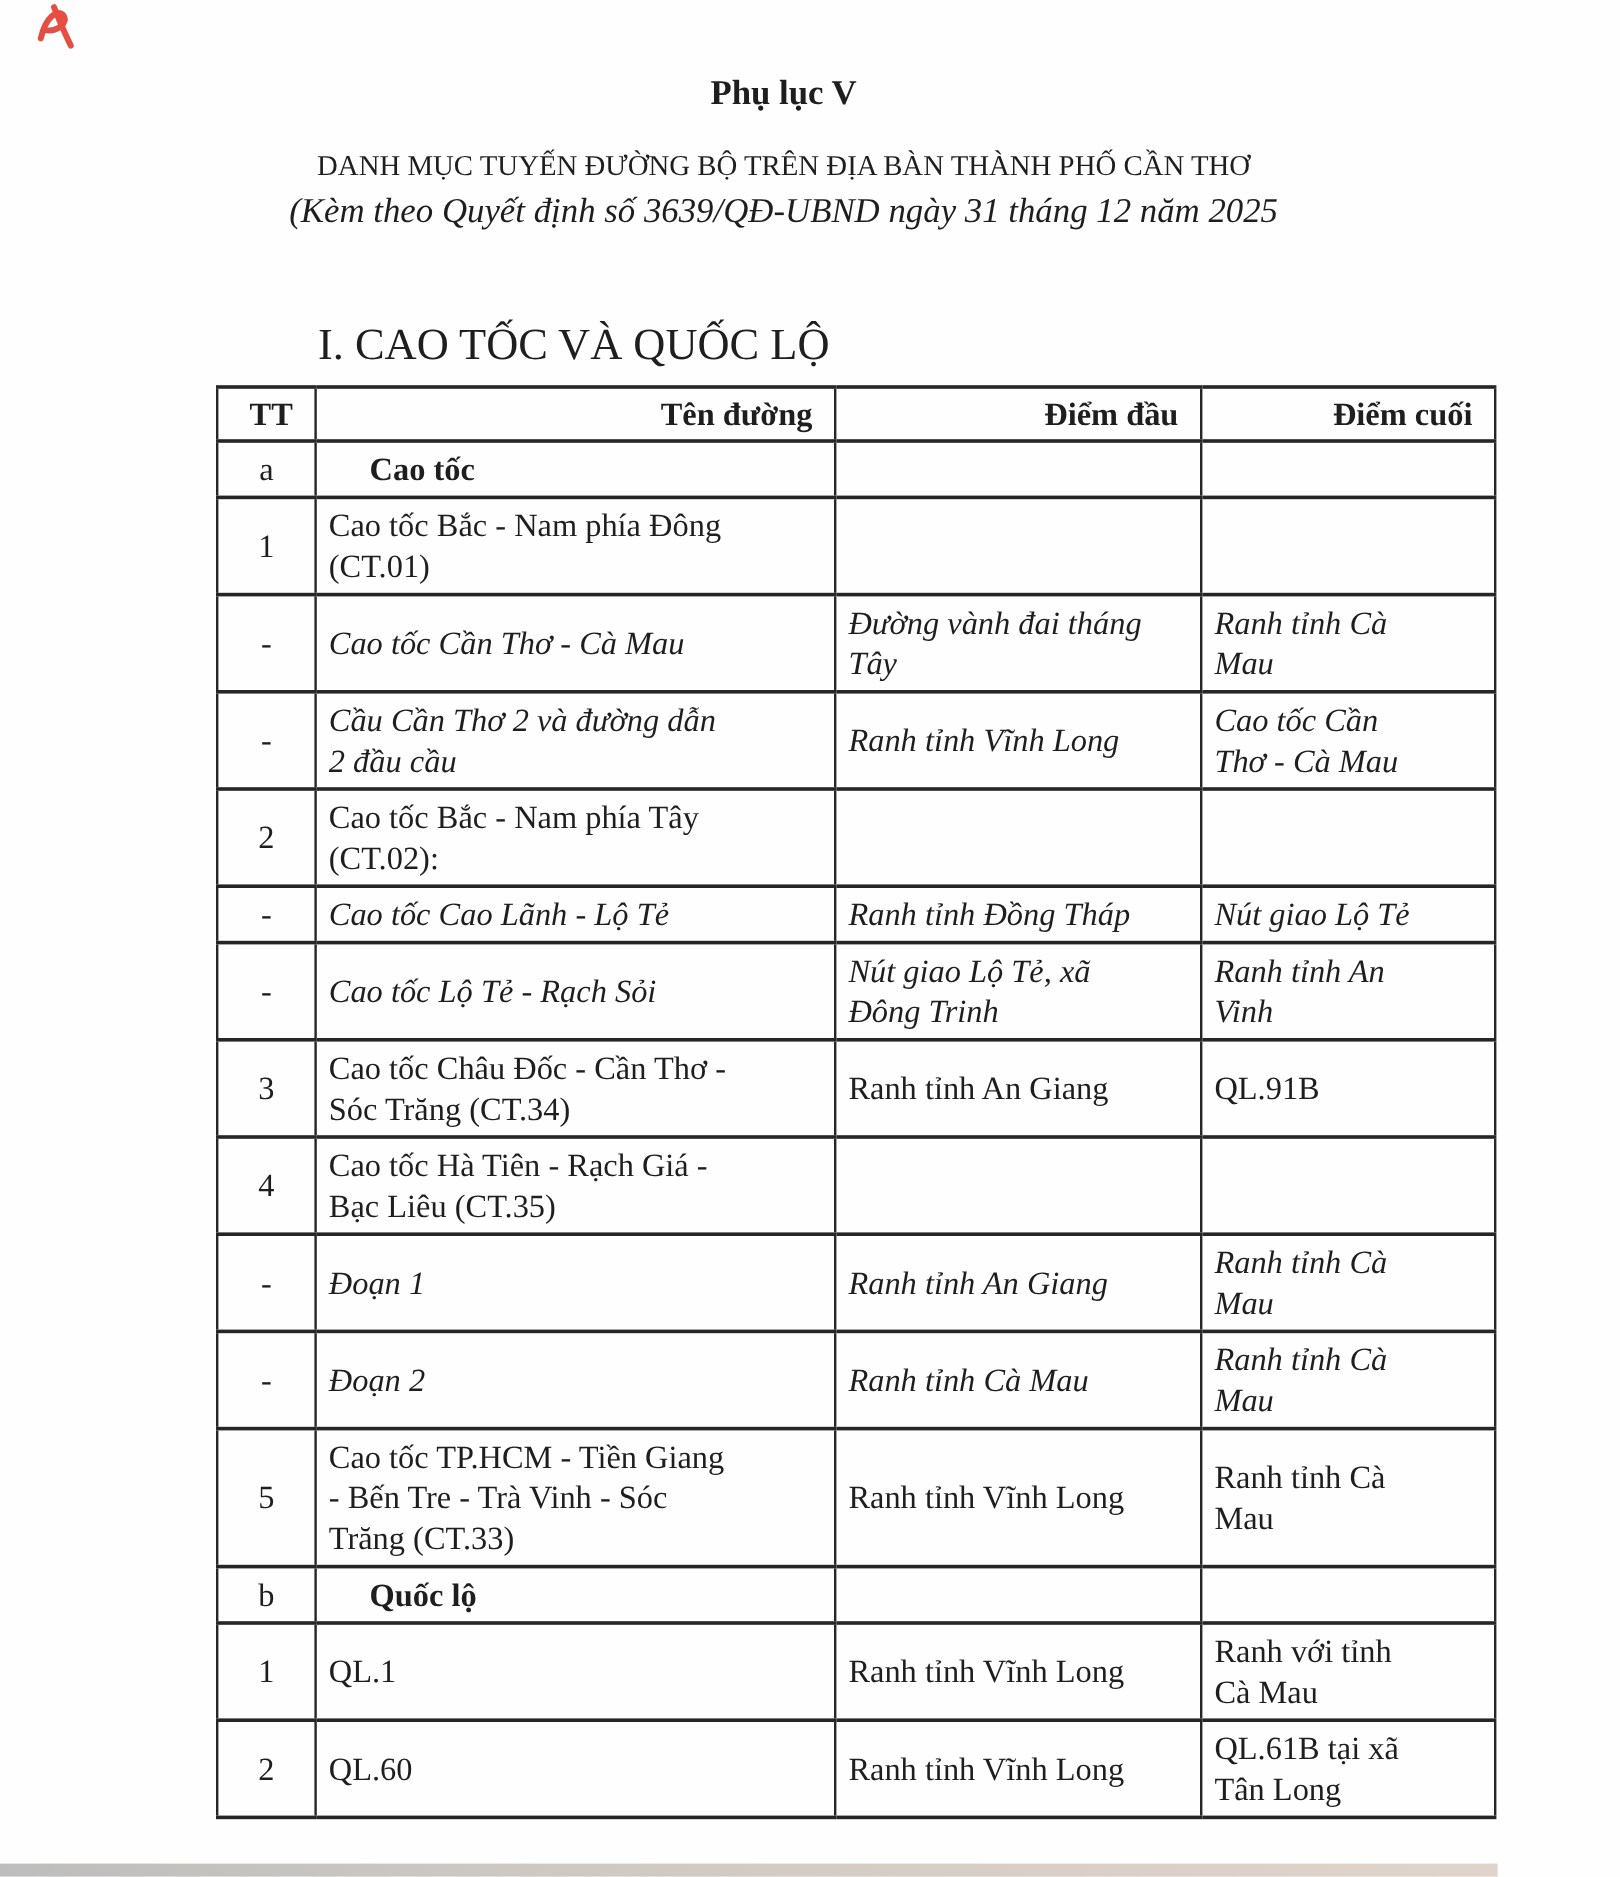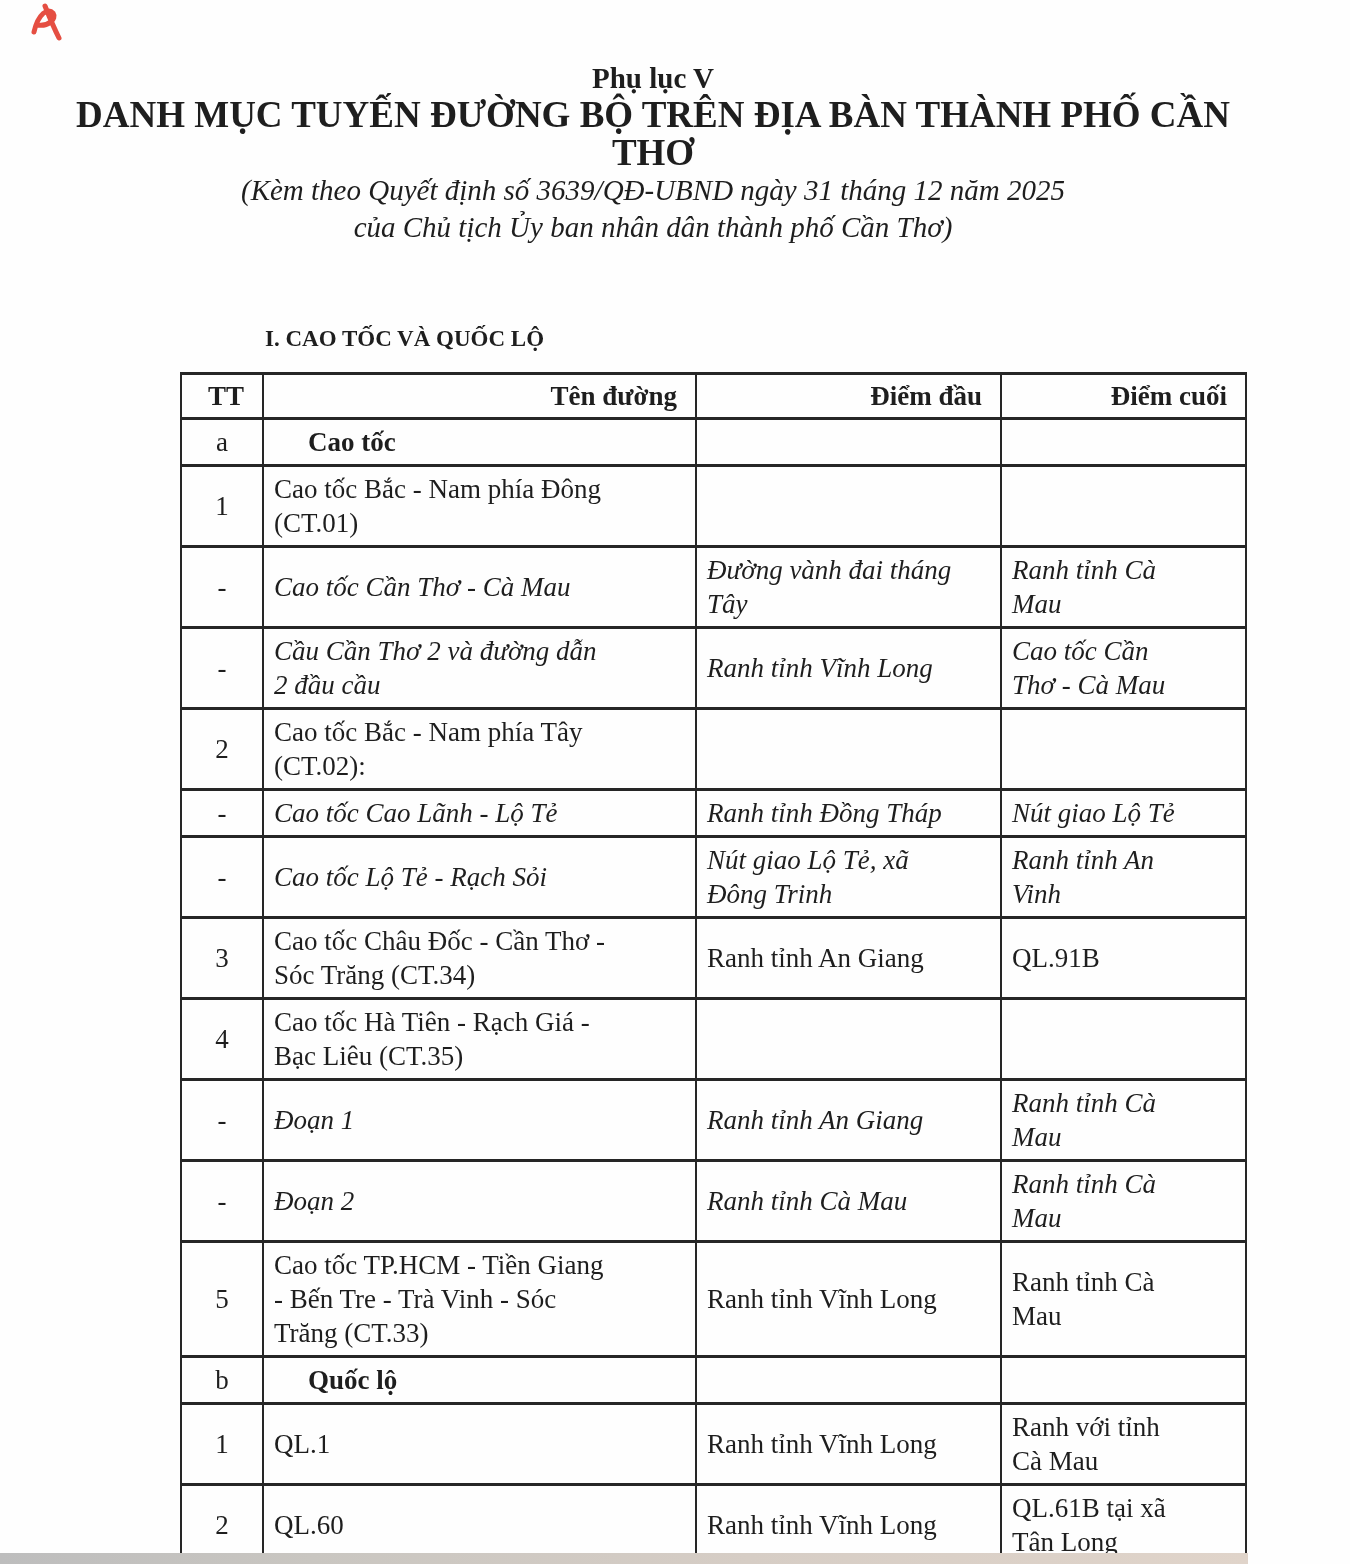--- a/index.html
+++ b/index.html
@@ -9,27 +9,27 @@
     font-family:"Liberation Serif", "DejaVu Serif", serif;
   }
   .page { position:relative; width:1248px; height:1564px; }
 
   
   .red-mark { position:absolute; left:24px; top:2px; width:44px; height:44px; }
 
   
   .doc-header { padding-top:60px; padding-left:58px; text-align:center; }
   .appendix { font-size:29px; font-weight:bold; line-height:36px; }
-  .title-line { font-size:37px; font-weight:bold; line-height:38px; }
+  .title-line { font-size:24px; font-weight:normal; line-height:38px;margin-top:24px; }
   .subtitle { font-size:29px; font-style:italic; line-height:37px; }
   .subtitle-block { margin-top:0; }
 
   .section-title {
     margin:76px 0 16px 265px;
-    font-size:23px; font-weight:bold; line-height:34px;
+    font-size:37px; font-weight:normal; line-height:34px;
     text-align:left;
   }
 
   table.routes {
     border-collapse:collapse; table-layout:fixed;
     width:1065px; margin-left:180px;
     font-size:27px; line-height:34px;
   }
   table.routes th, table.routes td {
     border:2px solid #262626;
@@ -65,21 +65,20 @@
 
   <svg class="red-mark" viewBox="0 0 44 44" xmlns="http://www.w3.org/2000/svg">
     <path d="M10 30 C14 12 24 5 29 11 C33 17 24 25 13 23 M21 4 C25 14 30 26 35 36" fill="none" stroke="#e23b2e" stroke-width="5" stroke-linecap="round" opacity="0.9"></path>
   </svg>
 
   <div class="doc-header">
     <div class="appendix">Phụ lục V</div>
     <div class="title-line">DANH MỤC TUYẾN ĐƯỜNG BỘ TRÊN ĐỊA BÀN THÀNH PHỐ CẦN THƠ</div>
     <div class="subtitle-block">
       <div class="subtitle">(Kèm theo Quyết định số 3639/QĐ-UBND ngày 31 tháng 12 năm 2025</div>
-      <div class="subtitle">của Chủ tịch Ủy ban nhân dân thành phố Cần Thơ)</div>
     </div>
   </div>
 
   <div class="section-title">I. CAO TỐC VÀ QUỐC LỘ</div>
 
   <table class="routes">
     <colgroup>
       <col class="c-tt">
         <col class="c-name">
         <col class="c-start">

